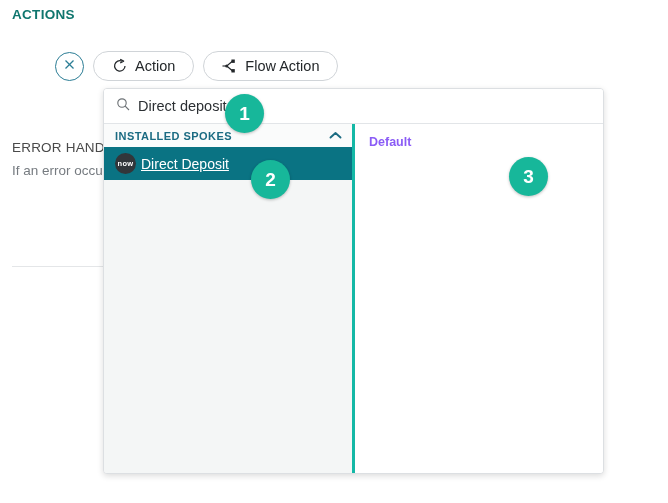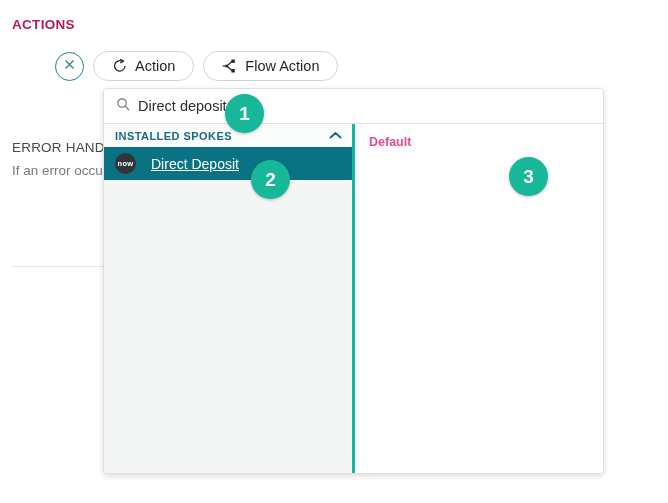--- a/index.html
+++ b/index.html
@@ -13,25 +13,25 @@
     font-family: "Liberation Sans", sans-serif;
     color: #2e2e2e;
     overflow: hidden;
     position: relative;
   }
 
   
   #actions-heading {
     position: absolute;
     left: 12px;
-    top: 17px;
+    top: 7px;
     font-size: 13.5px;
     font-weight: bold;
     letter-spacing: 0.3px;
-    color: #be185d;
+    color: #0f766e;
   }
 
   
   #add-step-row {
     position: absolute;
     left: 55px;
     top: 51px;
     display: flex;
     align-items: center;
     gap: 9px;
@@ -156,21 +156,21 @@
     font-size: 11px;
     font-weight: bold;
     letter-spacing: 0.45px;
     color: #1b6b82;
   }
   .spoke-item {
     height: 33px;
     flex: 0 0 auto;
     display: flex;
     align-items: center;
-    gap: 15px;
+    gap: 5px;
     padding: 0 11px;
     box-sizing: border-box;
     background: #0a7383;
   }
   .spoke-badge {
     width: 21px;
     height: 21px;
     border-radius: 50%;
     background: #32363a;
     display: flex;
@@ -190,21 +190,21 @@
 
   #actions-column {
     flex: 1 1 auto;
     background: #ffffff;
     padding: 11px 0 0 14px;
     box-sizing: border-box;
   }
   #actions-group-header {
     font-size: 12.5px;
     font-weight: bold;
-    color: #ec4899;
+    color: #8b5cf6;
     margin-bottom: 16px;
   }
   .action-item {
     font-size: 14px;
     color: #32363a;
   }
 
   
   .anno {
     position: absolute;

